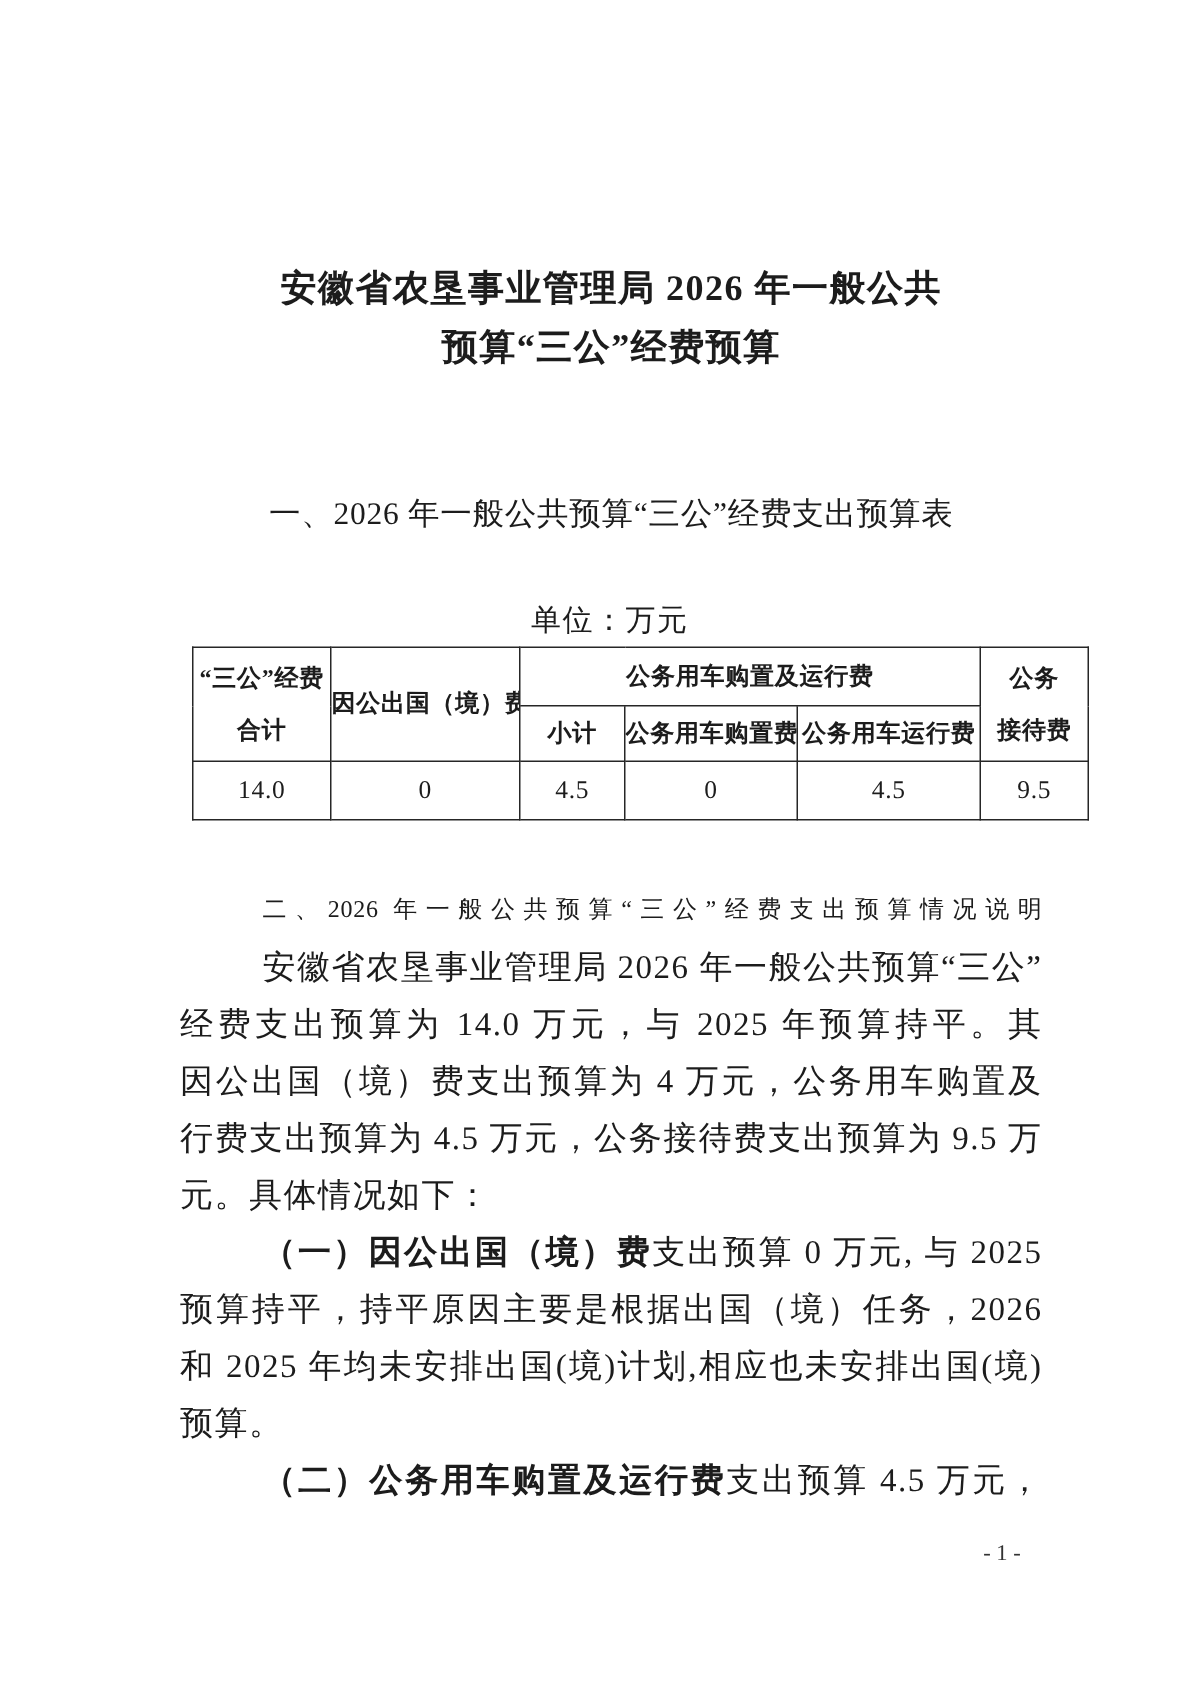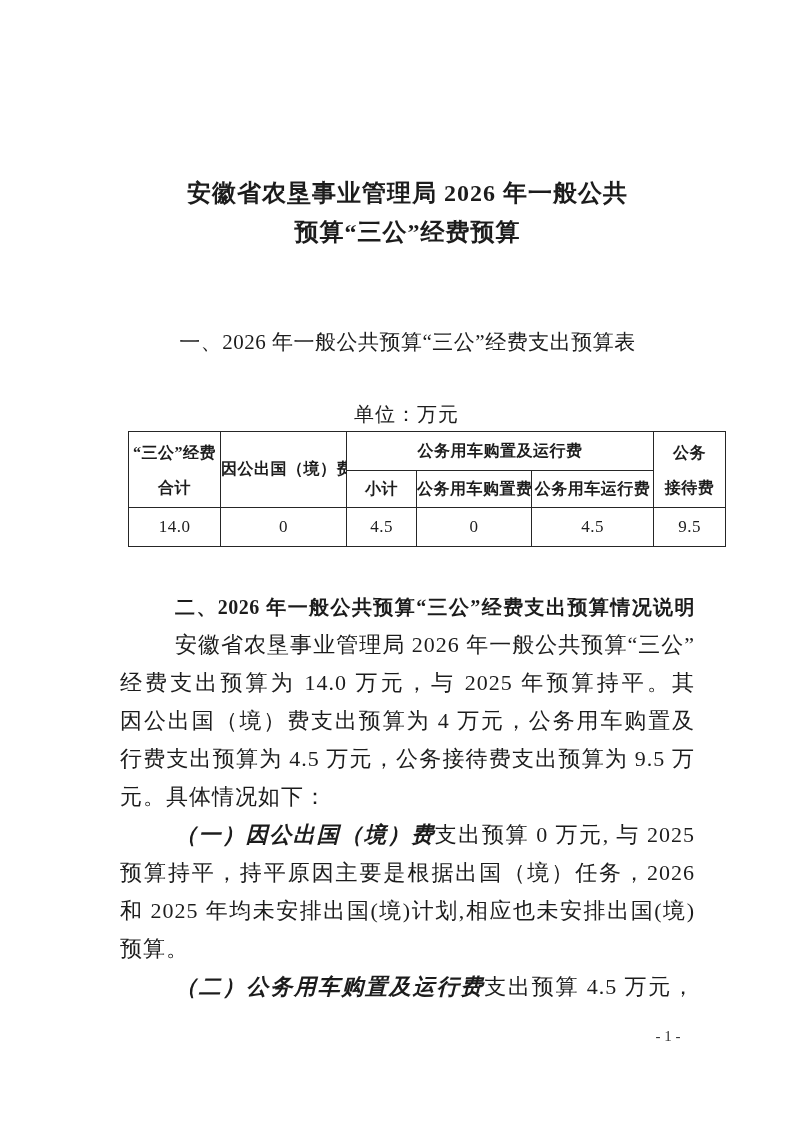--- a/index.html
+++ b/index.html
@@ -72,22 +72,22 @@
   .line {
     height: 38px;
     line-height: 38px;
     font-size: 22px;
     letter-spacing: 1px;
     text-align: justify;
     overflow: hidden;
   }
   .line.fill { text-align-last: justify; }
   .line.indent { text-indent: 55px; }
-  .line.heading-line { font-weight: bold; font-size: 20px; letter-spacing: 0.5px; }
-  .line .bold { font-weight: bold; font-style: italic; }
+  .line.heading-line { font-weight: normal; font-size: 16px; letter-spacing: 0.5px; }
+  .line .bold { font-weight: bold; }
   
   .page-number {
     position: absolute;
     left: 598px; top: 1026px; width: 100px;
     text-align: center;
     font-size: 15px;
     line-height: 20px;
     color: #333;
   }
 </style>

